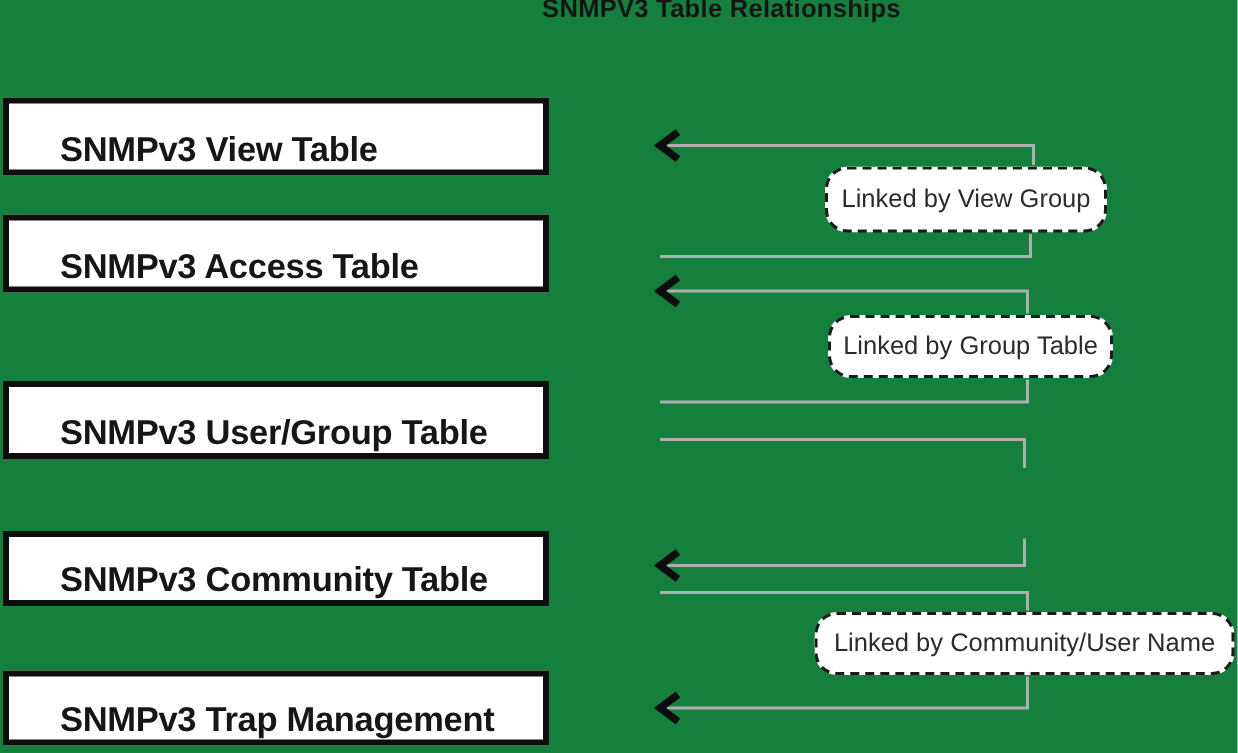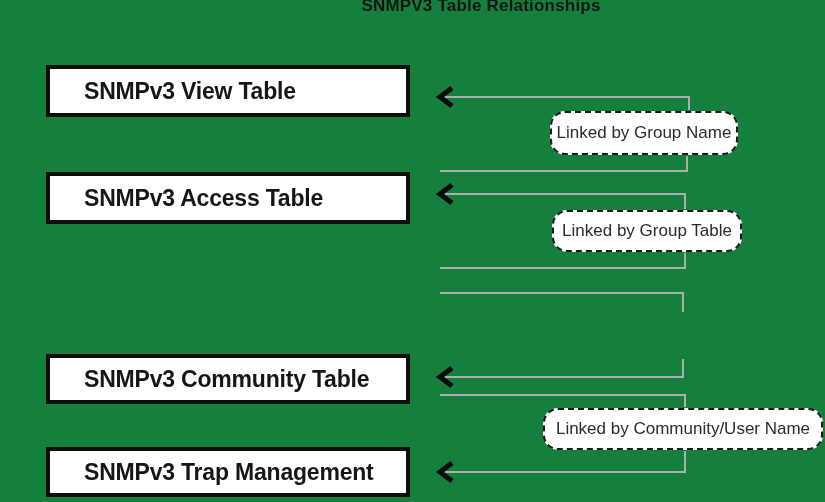--- a/index.html
+++ b/index.html
@@ -24,33 +24,32 @@
     white-space: nowrap;
   }
   .table-box {
     position: absolute;
     left: 2px;
     width: 364px;
     box-sizing: border-box;
     border: 4px solid #0e0e0e;
     background: #ffffff;
     display: flex;
-    align-items: center;
+    align-items: flex-end;
     padding-left: 34px;
-    margin-left: 44px;
   }
   .table-box .lbl {
     font-size: 23px;
     font-weight: bold;
     color: #161616;
     white-space: nowrap;
     letter-spacing: -0.2px;
   }
   .t1 { top: 65px;  height: 52px; }
-  .t2 { top: 172px; height: 52px; }
+  .t2 { top: 143px; height: 52px; }
   .t3 { top: 254px; height: 52px; }
   .t4 { top: 354px; height: 50px; }
   .t5 { top: 447px; height: 50px; }
   .link-label {
     position: absolute;
     box-sizing: border-box;
     border: 2.5px dashed #1b1b1b;
     border-radius: 15px;
     background: #ffffff;
     display: flex;
@@ -82,29 +81,32 @@
 <div class="stage">
 
   <div class="title">SNMPV3 Table Relationships</div>
 
   <div class="table-box t1">
     <span class="lbl">SNMPv3 View Table</span>
   </div>
   <div class="table-box t2">
     <span class="lbl">SNMPv3 Access Table</span>
   </div>
+  <div class="table-box t3">
+    <span class="lbl">SNMPv3 User/Group Table</span>
+  </div>
   <div class="table-box t4">
     <span class="lbl">SNMPv3 Community Table</span>
   </div>
   <div class="table-box t5">
     <span class="lbl">SNMPv3 Trap Management</span>
   </div>
 
   <div class="link-label l1">
-    <span class="lbl">Linked by Group Name</span>
+    <span class="lbl">Linked by View Group</span>
   </div>
   <div class="link-label l2">
     <span class="lbl">Linked by Group Table</span>
   </div>
   <div class="link-label l4">
     <span class="lbl">Linked by Community/User Name</span>
   </div>
 
   <svg class="wires" viewBox="0 0 825 502">
 

